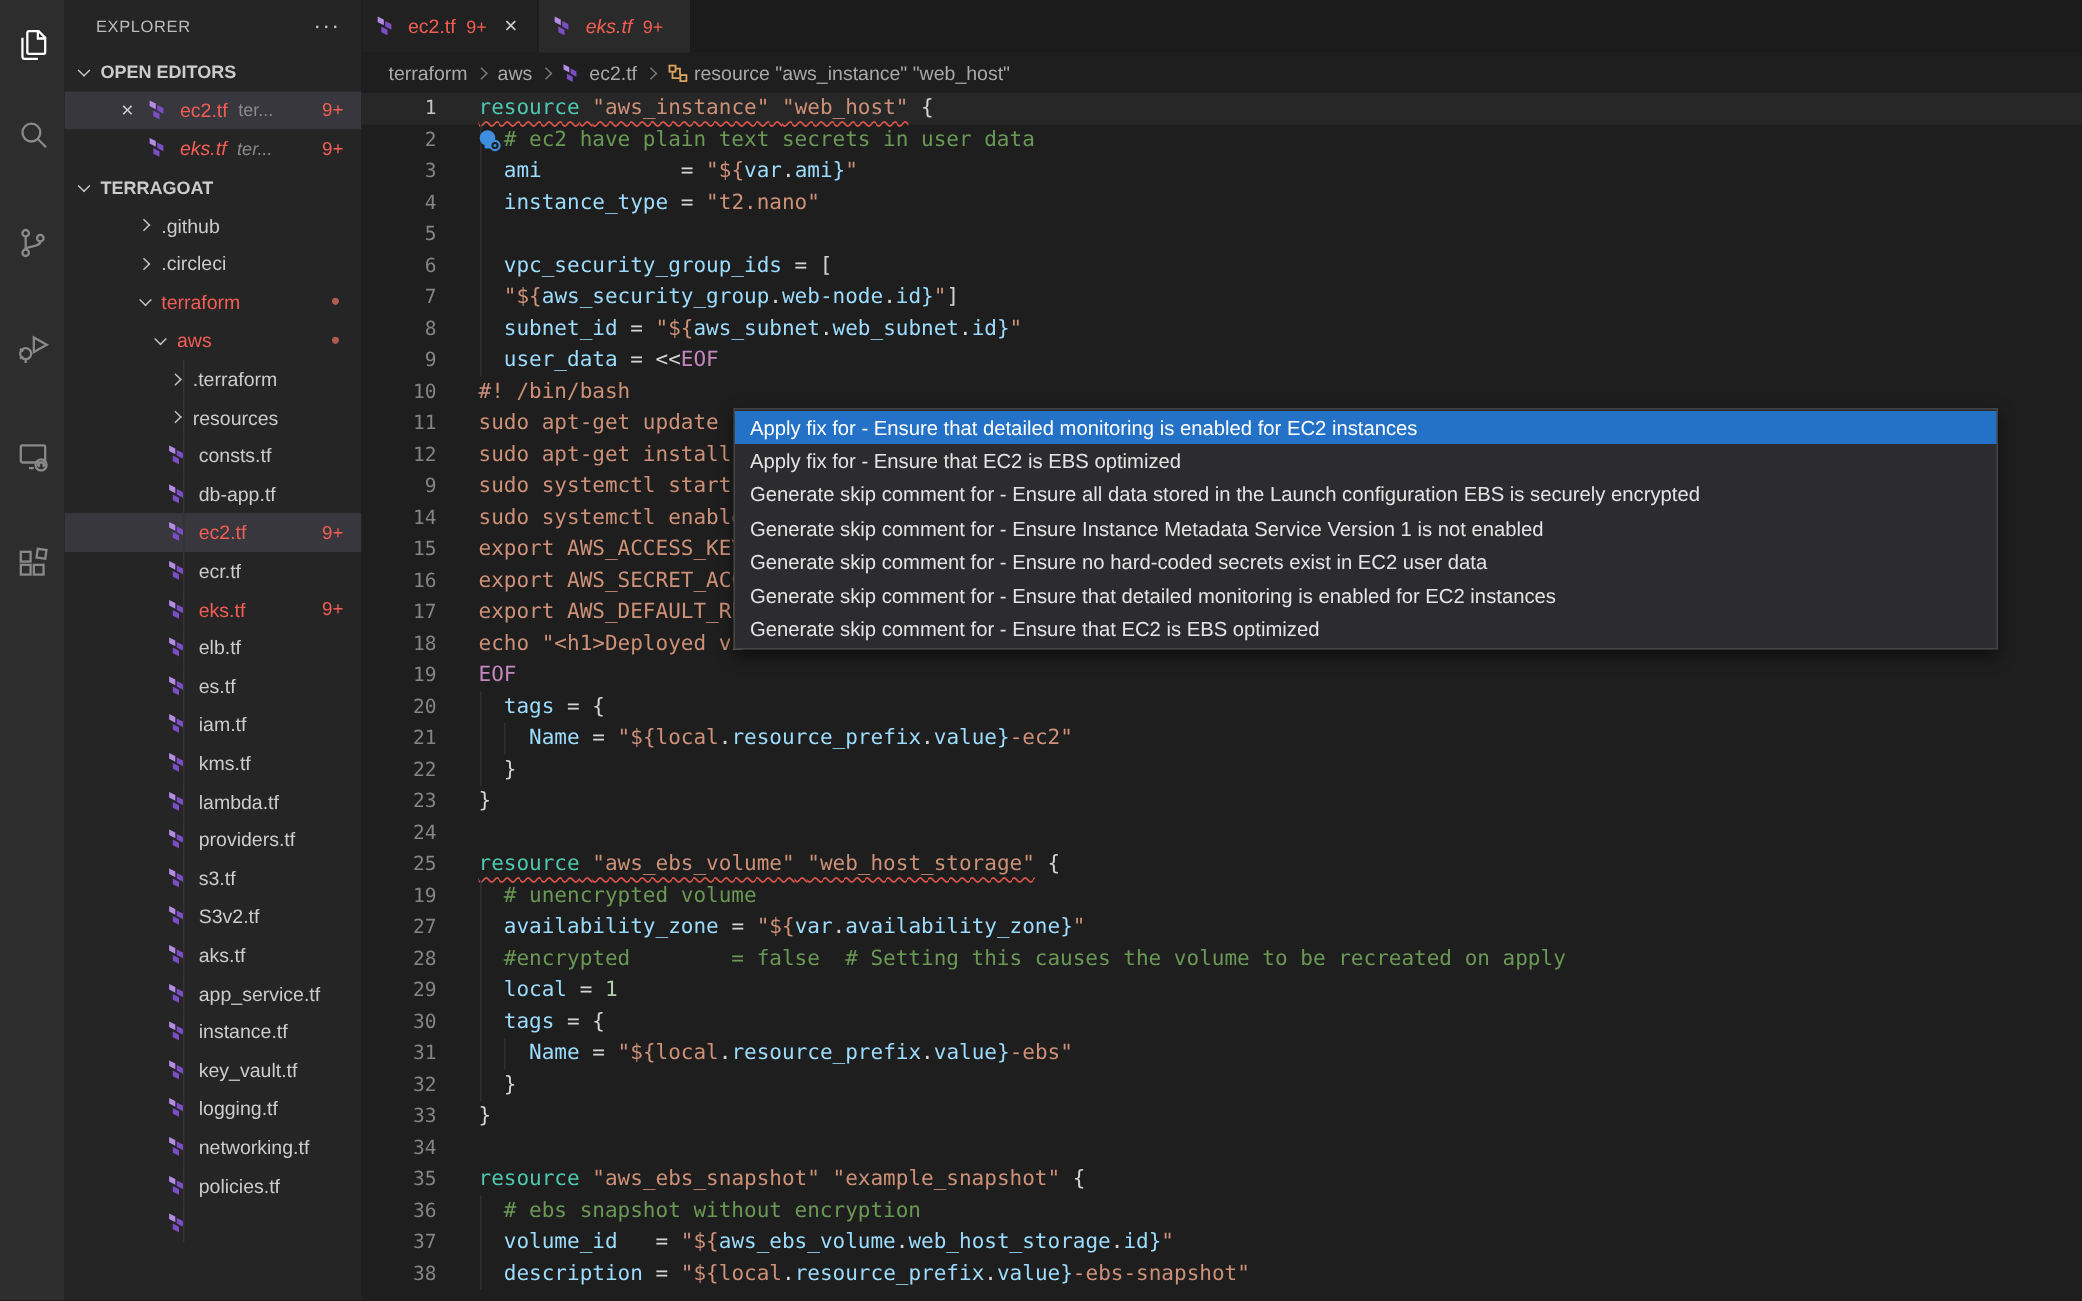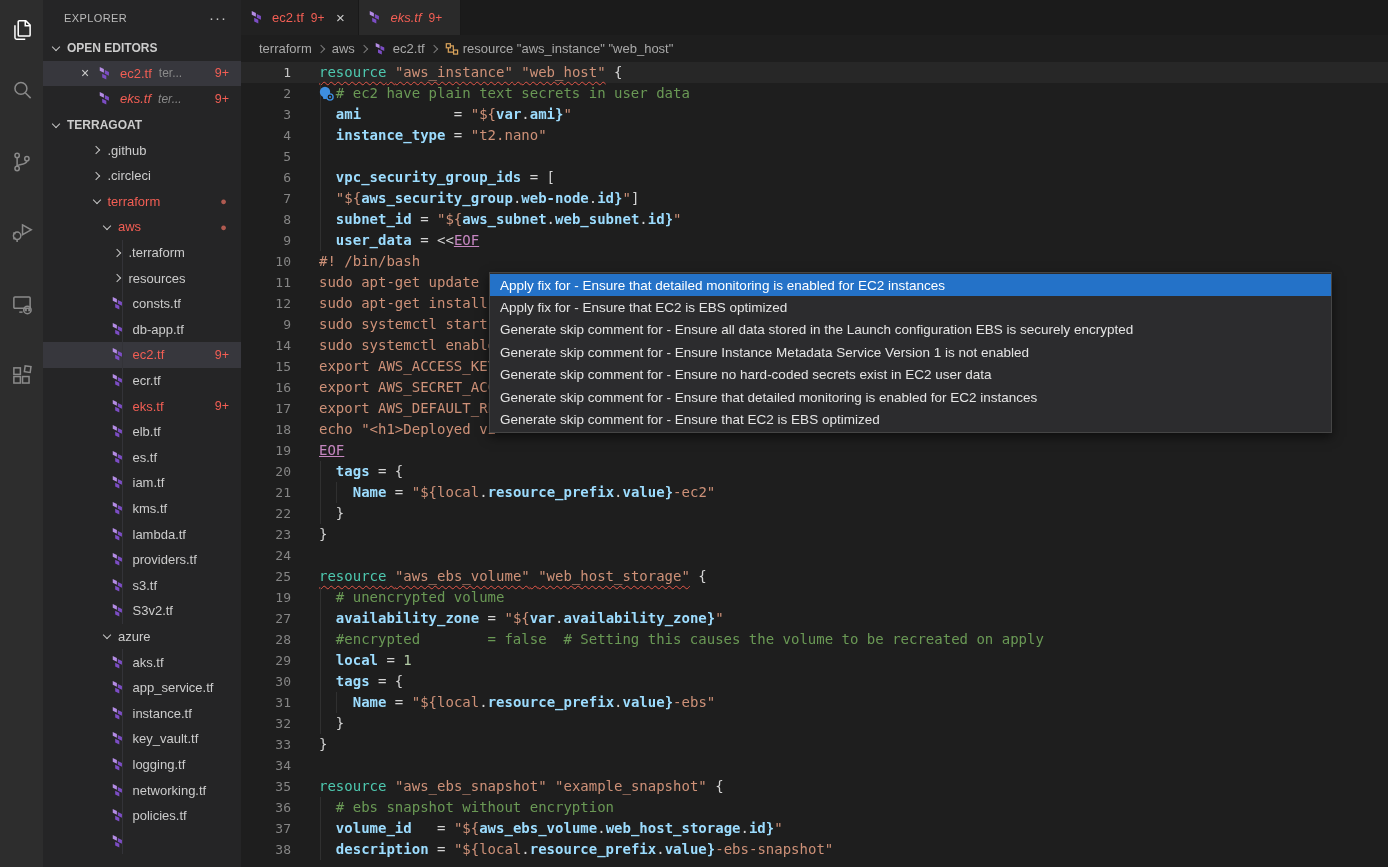--- a/index.html
+++ b/index.html
@@ -62,22 +62,22 @@
 
   
   .code { position:absolute; top:62px; left:0; right:0; bottom:0;
           font-family:"DejaVu Sans Mono", monospace; font-size:14px; line-height:21px; }
   .crow { height:21px; display:flex; position:relative; }
   .crow.cur { background:rgba(255,255,255,0.045); }
   .ln { width:50px; text-align:right; color:#858585; flex:0 0 50px; font-size:13px; }
   .crow.cur .ln { color:#c6c6c6; }
   .lc { margin-left:28px; white-space:pre; position:relative; }
   .gd { position:absolute; top:0; bottom:0; width:1px; background:#303030; }
-  .tk-k { color:#4ec9b0;text-align:center; } .tk-s { color:#ce9178; } .tk-p { color:#9cdcfe;font-weight:bold; }
-  .tk-w { color:#d4d4d4; } .tk-c { color:#6a9955; } .tk-m { color:#c586c0;text-decoration:underline; }
+  .tk-k { color:#4ec9b0;text-align:center; } .tk-s { color:#ce9178; } .tk-p { color:#9cdcfe; }
+  .tk-w { color:#d4d4d4; } .tk-c { color:#6a9955; } .tk-m { color:#c586c0; }
   .tk-n { color:#b5cea8; }
   .squig { text-decoration:underline; text-decoration-style:wavy; text-decoration-color:#e45649;
            text-decoration-thickness:1px; text-underline-offset:4px; }
   .bulb { position:absolute; left:-1px; top:2px; width:18px; height:18px; }
 
   
   .menu { position:absolute; left:489px; top:272px; width:843px; background:#2c2c2e;
           border:1px solid #454545; box-shadow:0 4px 10px rgba(0,0,0,.55); z-index:10;
           padding:1px 0; }
   .mitem { height:22.4px; display:flex; align-items:center; padding-left:10px;
@@ -298,24 +298,20 @@
           </svg>
           <span class="lbl">s3.tf</span>
         </div>
         <div class="srow guide3" style="padding-left:68.5px">
           <svg class="ticon" viewBox="0 0 16 16">
   <path fill="#b48ce4" d="M0.8 1 l4.4 2.2 v4 l-4.4 -2.2 z"></path>
   <path fill="#7c4dc4" d="M6.2 4.2 l4.4 2.2 v4 l-4.4 -2.2 z"></path>
   <path fill="#7c4dc4" d="M3.4 8.2 l4.4 2.2 v4 l-4.4 -2.2 z"></path>
           </svg>
           <span class="lbl">S3v2.tf</span>
-        </div>
-        <div class="srow" style="padding-left:58px">
-          <span class="chev "></span>
-          <span class="lbl">azure</span>
         </div>
         <div class="srow guide3" style="padding-left:68.5px">
           <svg class="ticon" viewBox="0 0 16 16">
   <path fill="#b48ce4" d="M0.8 1 l4.4 2.2 v4 l-4.4 -2.2 z"></path>
   <path fill="#7c4dc4" d="M6.2 4.2 l4.4 2.2 v4 l-4.4 -2.2 z"></path>
   <path fill="#7c4dc4" d="M3.4 8.2 l4.4 2.2 v4 l-4.4 -2.2 z"></path>
           </svg>
           <span class="lbl">aks.tf</span>
         </div>
         <div class="srow guide3" style="padding-left:68.5px">

